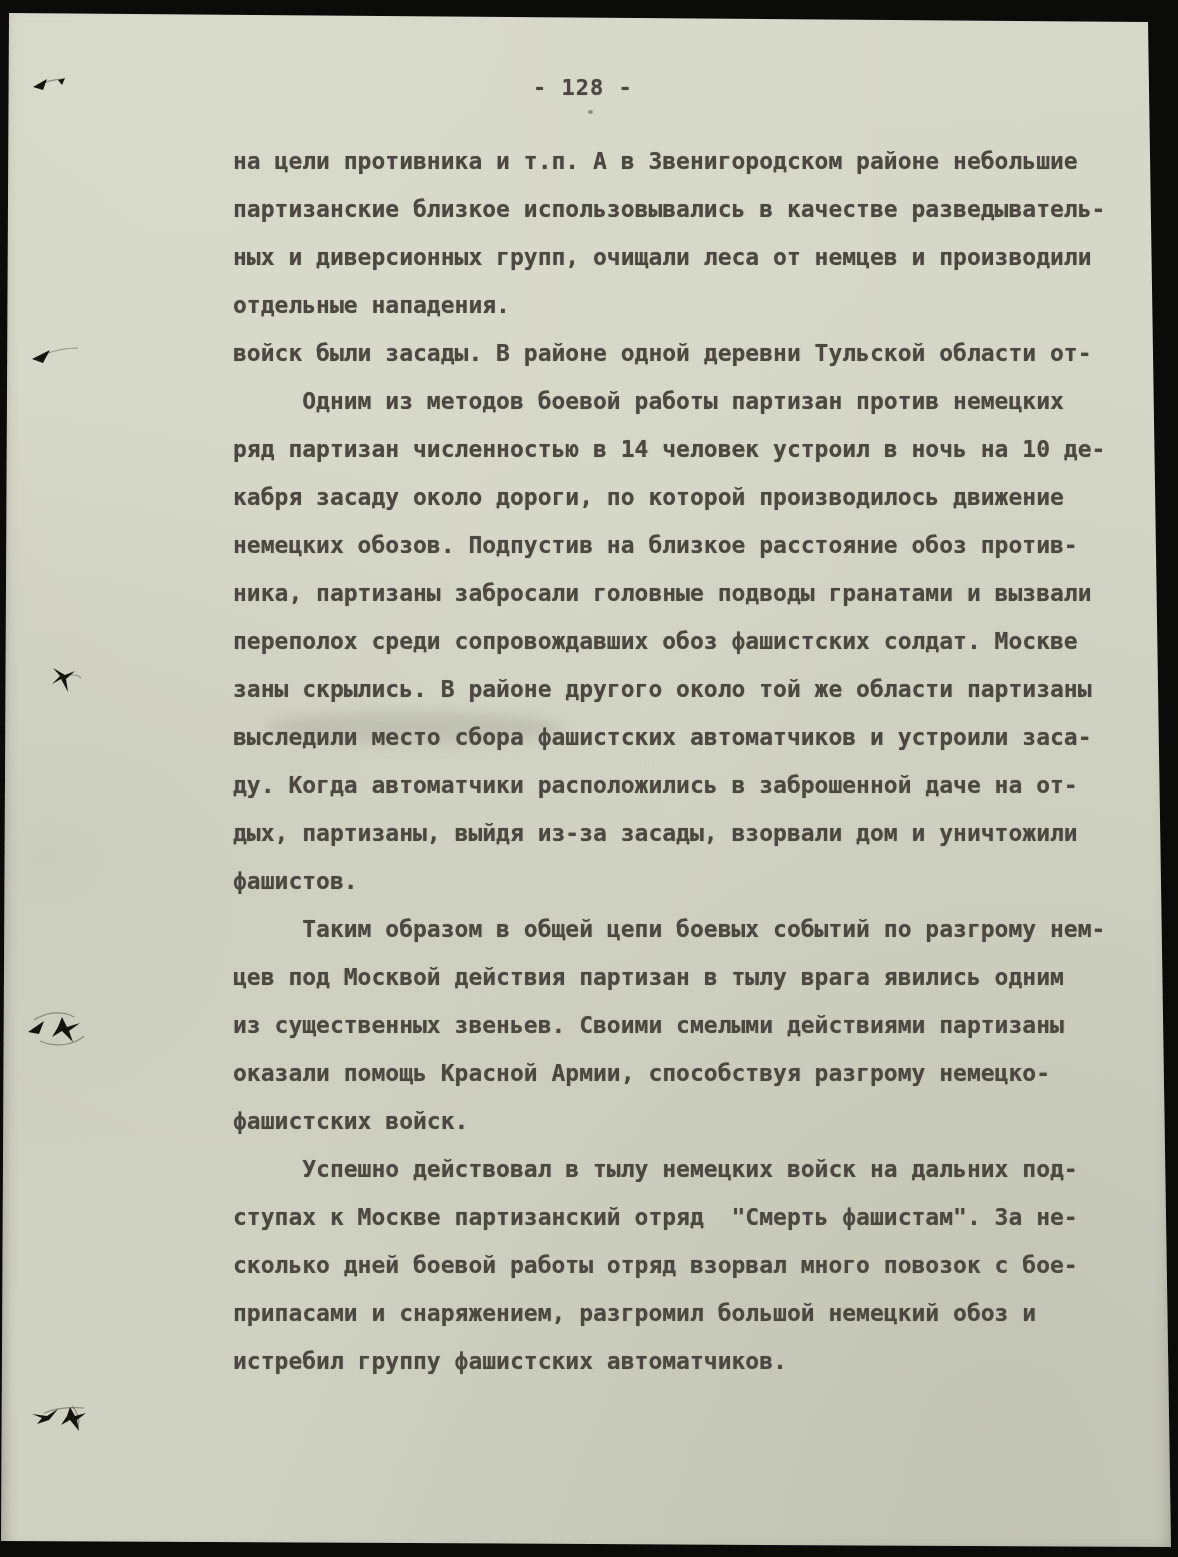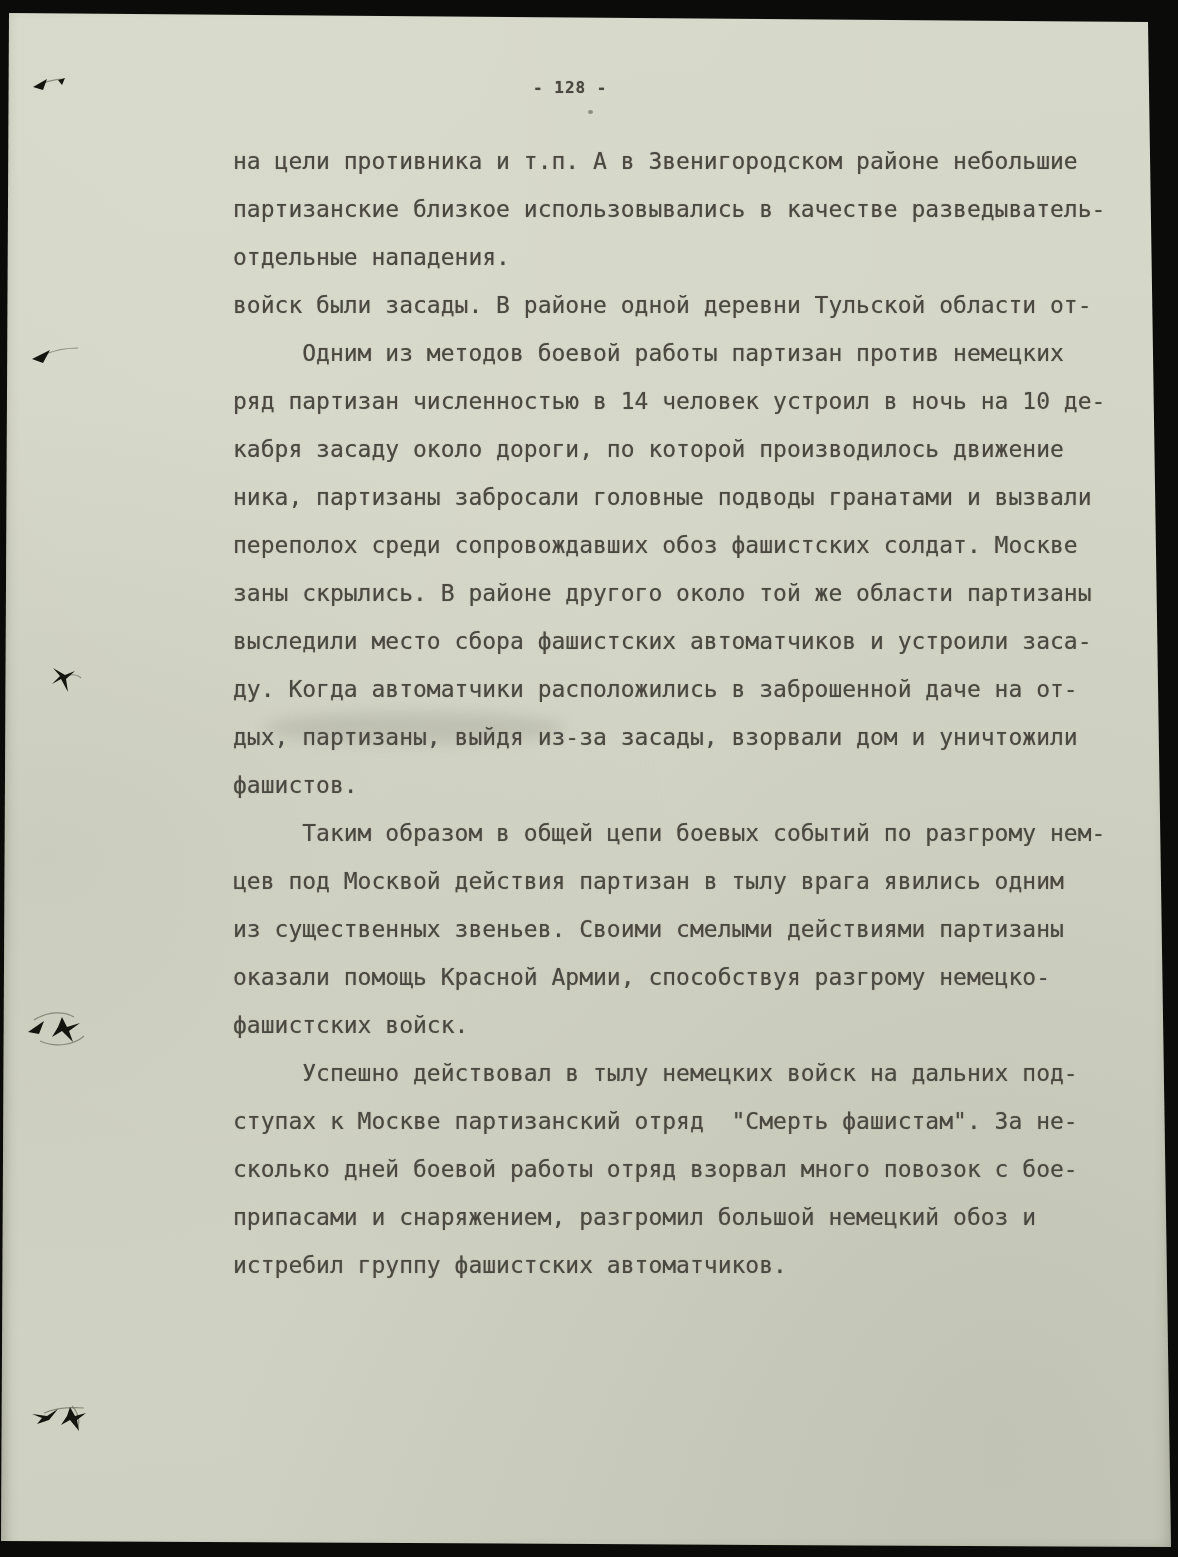--- a/index.html
+++ b/index.html
@@ -19,28 +19,28 @@
       radial-gradient(ellipse at 4% 55%, rgba(90,90,70,0.08), transparent 40%),
       linear-gradient(175deg,#d6d8c9 0%,#d3d5c6 55%,#cdcfc0 100%);
     box-shadow:
       inset -10px 0 14px rgba(55,55,45,.22),
       inset 8px 0 12px rgba(55,55,45,.14),
       inset 0 -8px 12px rgba(55,55,45,.18),
       inset 0 10px 10px rgba(120,120,100,.10);
   }
   .page-number{
     position:absolute;left:533px;top:72px;
-    font-size:16px;line-height:32px;letter-spacing:1px;
+    font-size:22px;line-height:32px;letter-spacing:1px;
     font-weight:bold;color:#4a4841;
     text-shadow:0 0 1px rgba(70,68,58,.55);
     white-space:pre;
   }
   .body-text{
     position:absolute;left:233px;top:137px;width:910px;
-    font-size:23px;line-height:48px;font-weight:normal;
+    font-size:23px;line-height:48px;font-weight:bold;
     color:#4a4841;
     text-shadow:0 0 1px rgba(70,68,58,.5);
   }
   .line{white-space:pre;height:48px;}
   .smudge{
     position:absolute;left:265px;top:712px;width:300px;height:32px;
     background:rgba(100,98,84,.16);border-radius:50%;
     filter:blur(7px);
   }
   .speck{
@@ -58,27 +58,29 @@
   <div class="paper">
 
     <div class="page-number">- 128 -</div>
     <div class="speck"></div>
     <div class="smudge"></div>
 
     <div class="body-text">
       <div class="para">
         <div class="line">на цели противника и т.п. А в Звенигородском районе небольшие</div>
         <div class="line">партизанские близкое использовывались в качестве разведыватель-</div>
+        <div class="line">ных и диверсионных групп, очищали леса от немцев и производили</div>
         <div class="line">отдельные нападения.</div>
       </div>
       <div class="para">
         <div class="line">войск были засады. В районе одной деревни Тульской области от-</div>
         <div class="line">     Одним из методов боевой работы партизан против немецких</div>
         <div class="line">ряд партизан численностью в 14 человек устроил в ночь на 10 де-</div>
         <div class="line">кабря засаду около дороги, по которой производилось движение</div>
+        <div class="line">немецких обозов. Подпустив на близкое расстояние обоз против-</div>
         <div class="line">ника, партизаны забросали головные подводы гранатами и вызвали</div>
         <div class="line">переполох среди сопровождавших обоз фашистских солдат. Москве</div>
         <div class="line">заны скрылись. В районе другого около той же области партизаны</div>
         <div class="line">выследили место сбора фашистских автоматчиков и устроили заса-</div>
         <div class="line">ду. Когда автоматчики расположились в заброшенной даче на от-</div>
         <div class="line">дых, партизаны, выйдя из-за засады, взорвали дом и уничтожили</div>
         <div class="line">фашистов.</div>
       </div>
       <div class="para">
         <div class="line">     Таким образом в общей цепи боевых событий по разгрому нем-</div>

